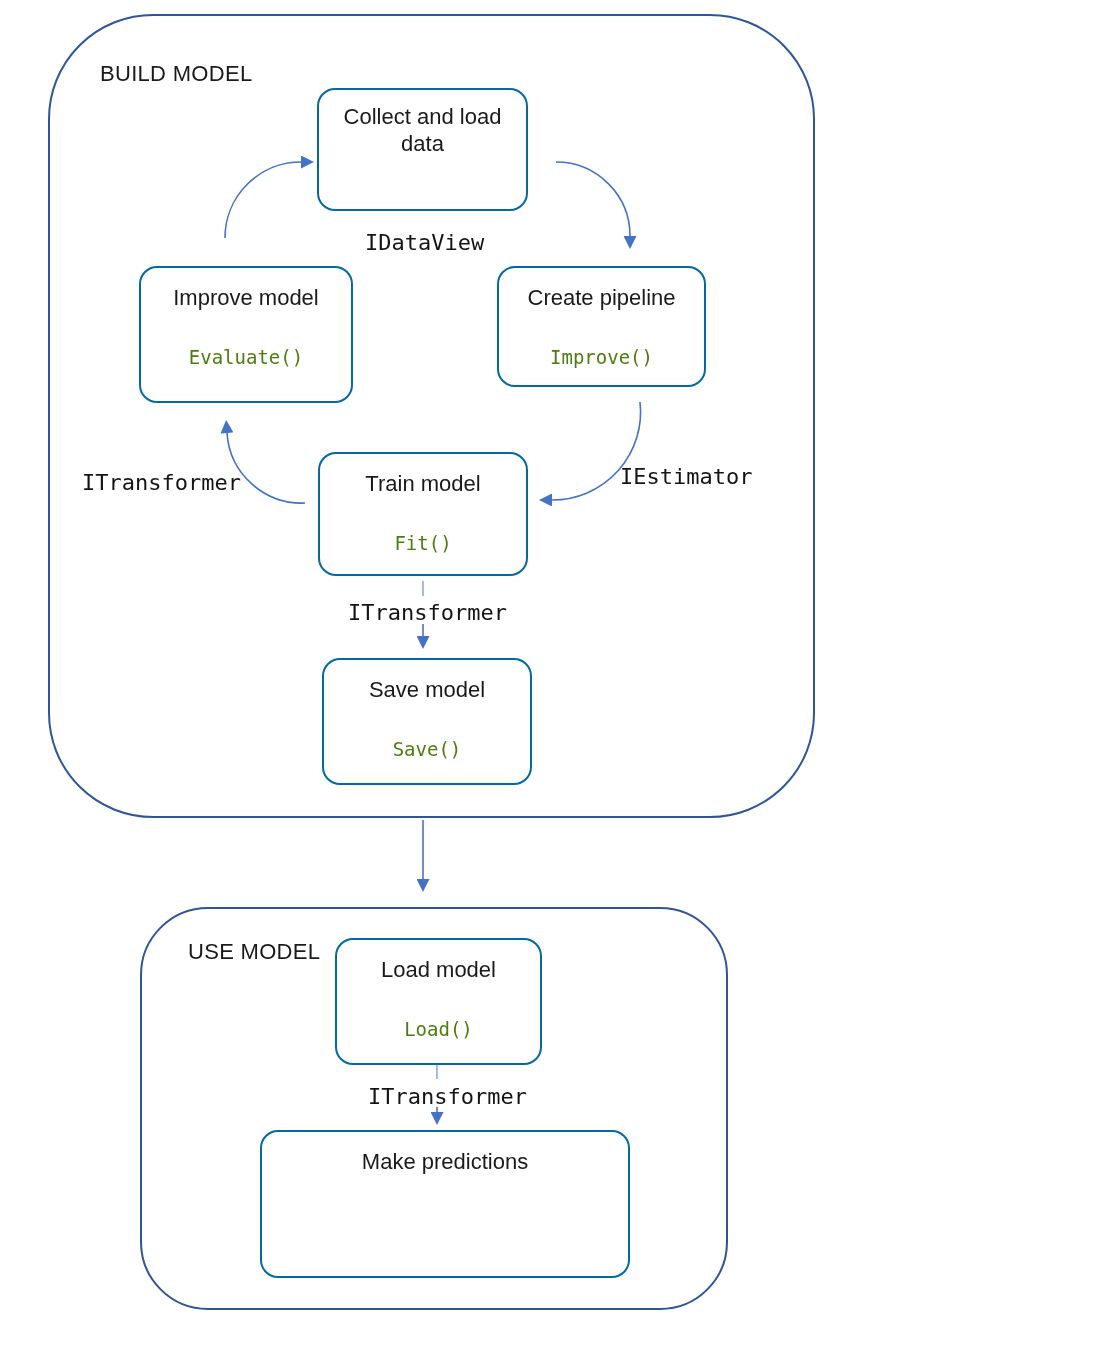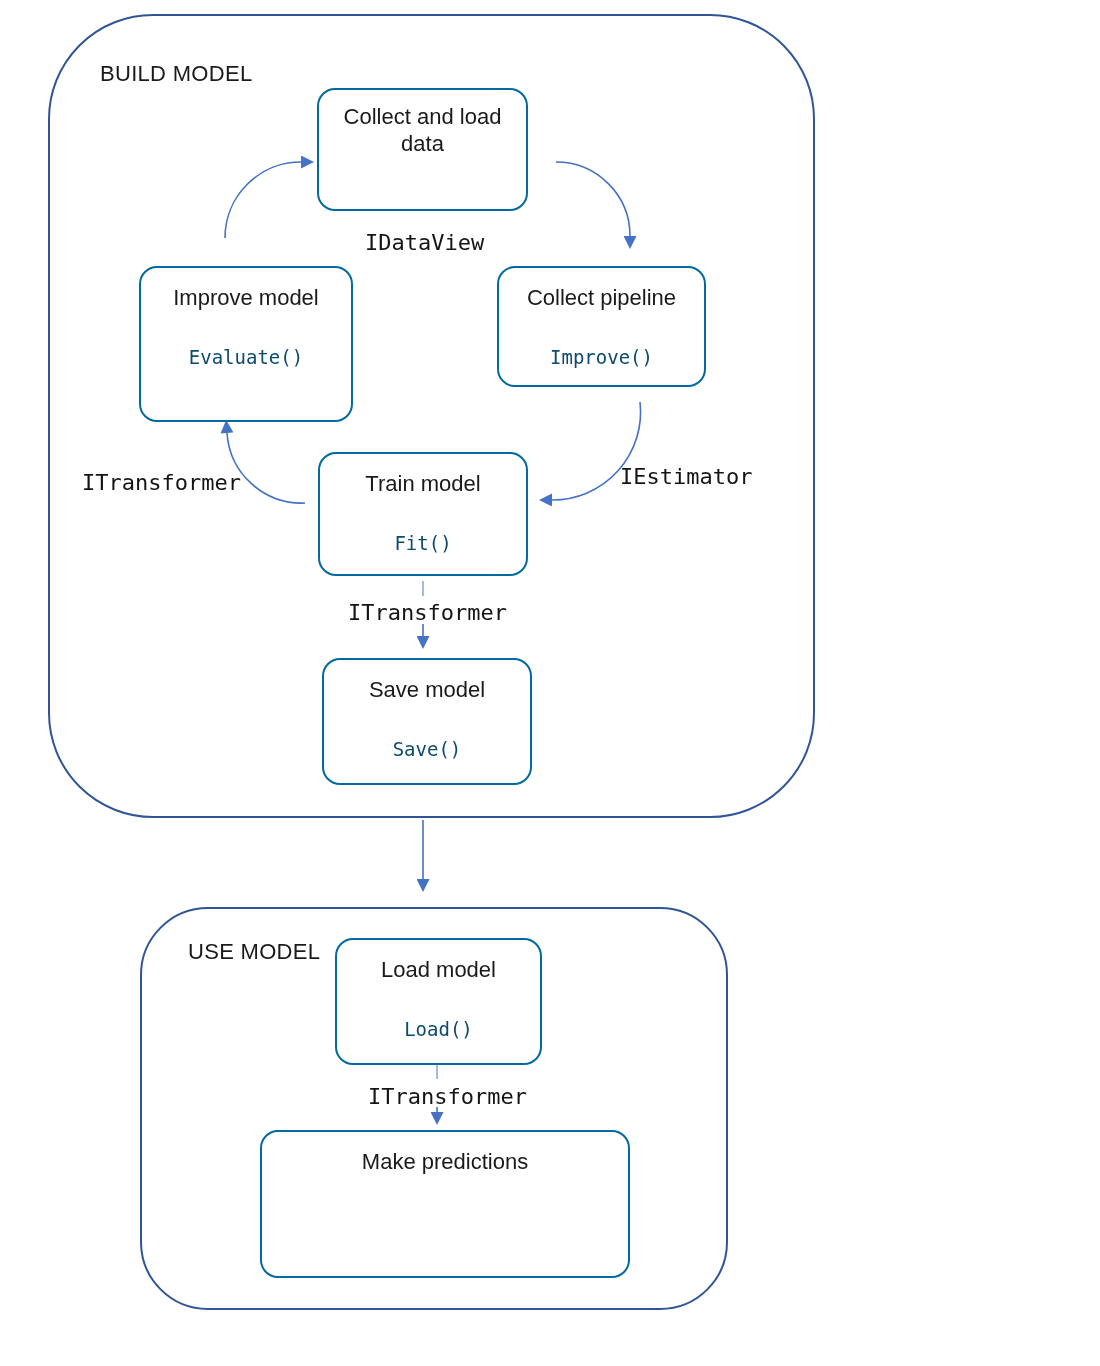--- a/index.html
+++ b/index.html
@@ -48,21 +48,21 @@
     line-height: 27px;
     margin-top: 16px;
     color: #1a1a1a;
   }
   .node.collect .node-title { margin-top: 13px; max-width: 178px; }
   .node-method {
     font-family: "DejaVu Sans Mono", monospace;
     font-size: 19px;
     line-height: 26px;
     margin-top: 33px;
-    color: #0c4a6e;
+    color: #4d7c0f;
     white-space: pre;
   }
   .mono-label {
     position: absolute;
     font-family: "DejaVu Sans Mono", monospace;
     font-size: 22px;
     line-height: 21px;
     color: #141414;
     white-space: nowrap;
   }
@@ -93,27 +93,27 @@
     <line x1="437" y1="1107" x2="437" y2="1112" stroke="#4472C4" stroke-width="1.6" marker-end="url(#ah)"></line>
   </svg>
 
   <div class="container build"></div>
   <div class="group-label" style="left:100px; top:61px;">BUILD MODEL</div>
 
   <div class="node collect" style="left:317px; top:88px; width:211px; height:123px;">
     <div class="node-title">Collect and load data</div>
   </div>
 
-  <div class="node" style="left:139px; top:266px; width:214px; height:156px;">
+  <div class="node" style="left:139px; top:266px; width:214px; height:137px;">
     <div class="node-title">Improve model</div>
     <div class="node-method">Evaluate()</div>
   </div>
 
   <div class="node" style="left:497px; top:266px; width:209px; height:121px;">
-    <div class="node-title">Collect pipeline</div>
+    <div class="node-title">Create pipeline</div>
     <div class="node-method">Improve()</div>
   </div>
 
   <div class="node" style="left:318px; top:452px; width:210px; height:124px;">
     <div class="node-title">Train model</div>
     <div class="node-method">Fit()</div>
   </div>
 
   <div class="node" style="left:322px; top:658px; width:210px; height:127px;">
     <div class="node-title">Save model</div>

